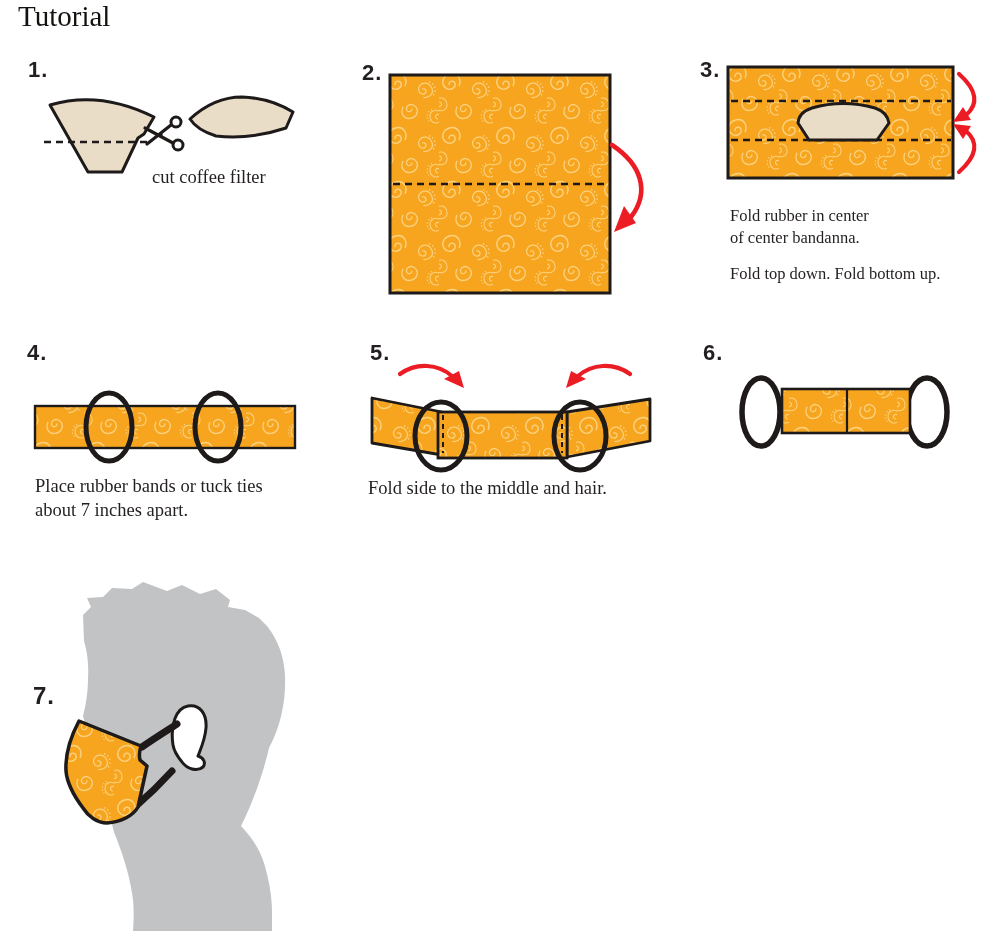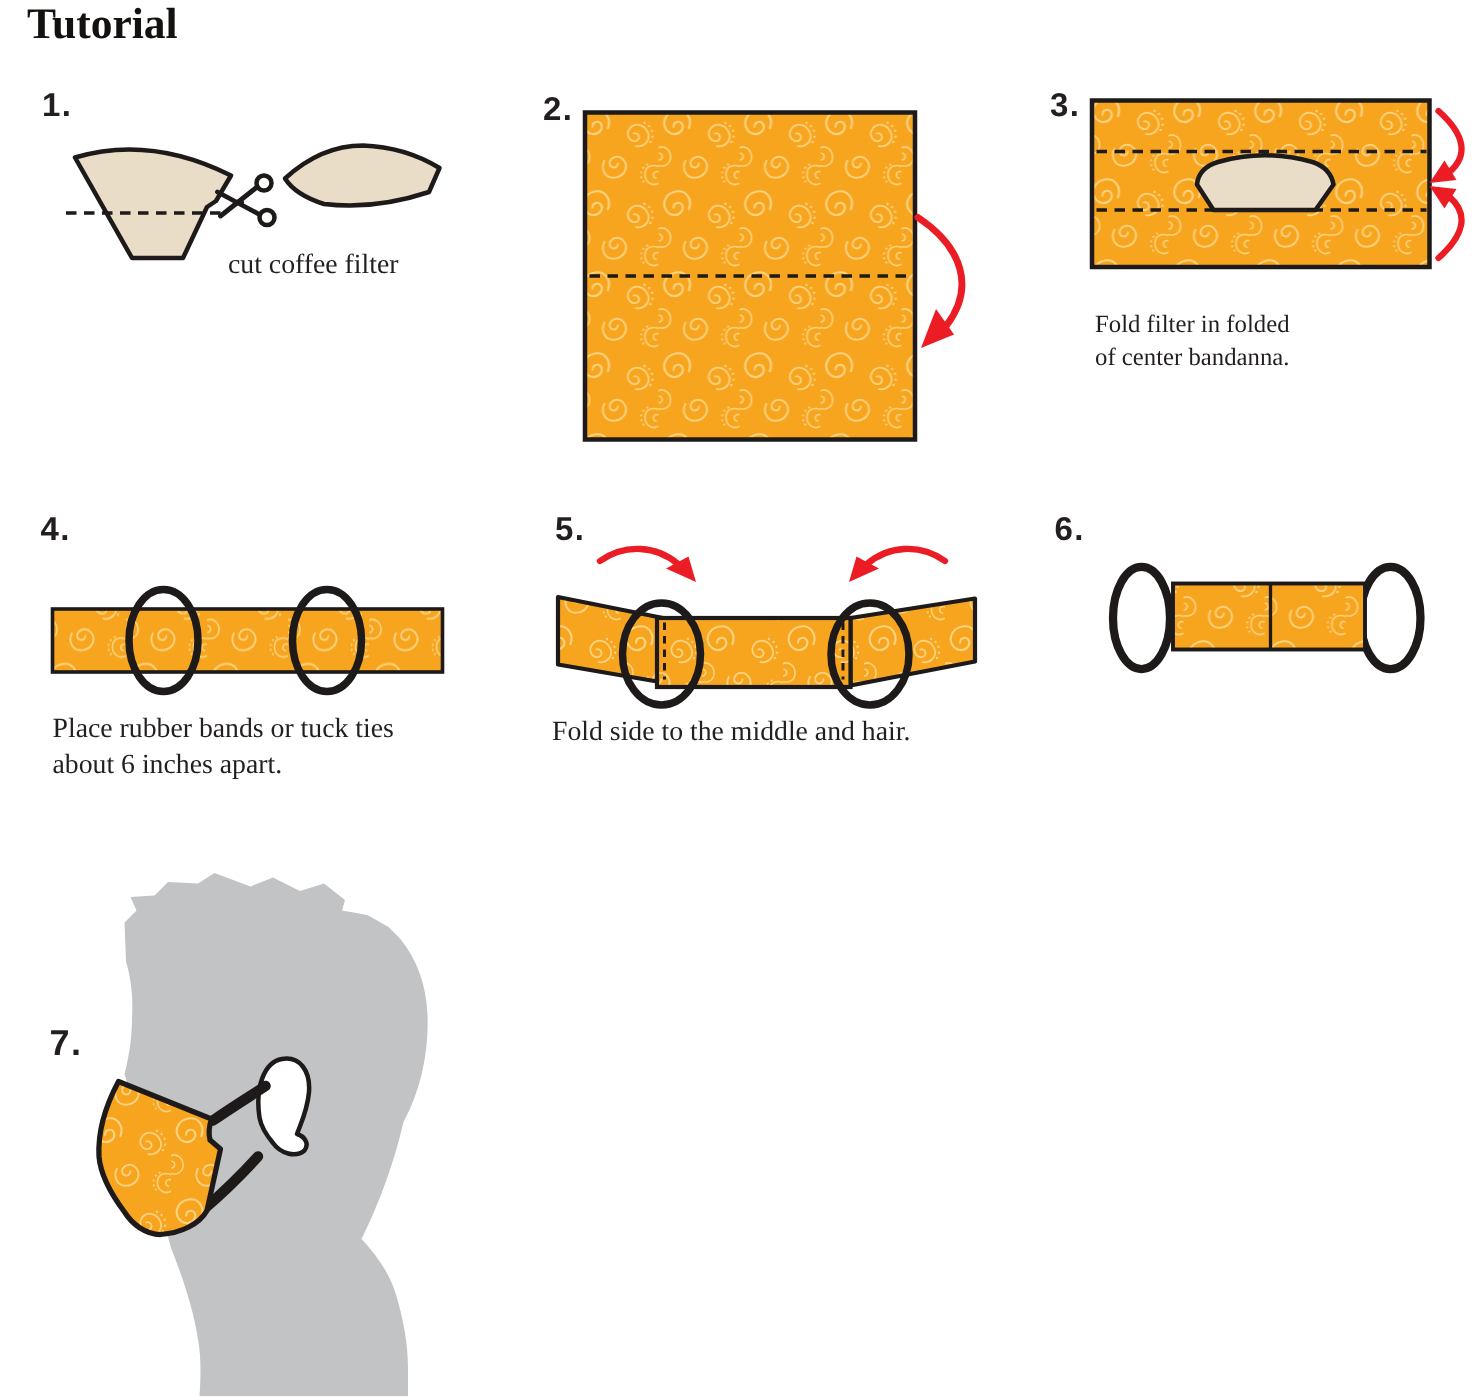--- a/index.html
+++ b/index.html
@@ -1,19 +1,19 @@
 <!DOCTYPE html>
 <html style="--orange: #F7A51F; --paisley: #FCD27E; --tan: #EADDC8; --outline: #1D1A19; --red: #EC1C24; --gray: #C2C3C5; --text: #231F20; --title_color: #14120F;"><head>
 <meta charset="utf-8">
 <style>
   html,body{margin:0;padding:0;background:#fff;}
   #stage{position:relative;width:985px;height:931px;background:#fff;overflow:hidden;
          font-family:"Liberation Sans",sans-serif;color:var(--text,#231F20);}
   .title{position:absolute;left:18px;top:0;font-family:"Liberation Serif",serif;
-         font-size:29px;font-weight:700;color:var(--title_color,#14120F);}
+         font-size:29px;font-weight:400;color:var(--title_color,#14120F);}
   .step{position:absolute;}
   .num{position:absolute;font-weight:bold;font-size:22px;letter-spacing:1px;color:var(--text,#231F20);}
   .cap{position:absolute;font-size:18.5px;white-space:nowrap;color:var(--text,#231F20);font-family:Liberation Serif, serif;}
   .cap.small{font-size:16.5px;}
   svg.fig{position:absolute;overflow:visible;}
   .defs-holder{position:absolute;width:0;height:0;}
   
   .olstroke{stroke:var(--outline,#1D1A19);fill:none;}
   .shape{stroke:var(--outline,#1D1A19);}
   .dash{stroke:var(--outline,#1D1A19);stroke-width:2.4;fill:none;stroke-dasharray:7 5;}
@@ -97,33 +97,34 @@
       <path class="shape" style="fill:var(--tan,#EADDC8);stroke-width:3;stroke-linejoin:round" d="M 73,61 Q 74,50 87,46 Q 118,37 150,46 Q 162,50 164,61 L 152,78 L 84,78 Z"></path>
       <g>
         <path class="redline" style="stroke-width:4.2" d="M 234,12 C 252,28 254,42 241,53"></path>
         <polygon class="redhead" points="228,60 246,58 238,45"></polygon>
       </g>
       <g>
         <path class="redline" style="stroke-width:4.2" d="M 234,110 C 252,94 254,80 241,69"></path>
         <polygon class="redhead" points="228,62 246,64 238,77"></polygon>
       </g>
     </svg>
-    <div class="cap small" style="left:30px;top:151px">Fold filter in folded</div>
+    <div class="cap small" style="left:30px;top:151px">Fold rubber in center</div>
     <div class="cap small" style="left:30px;top:173px">of center bandanna.</div>
+    <div class="cap small" style="left:30px;top:209px">Fold top down. Fold bottom up.</div>
   </section>
 
   <section class="step" style="left:27px;top:338px;width:300px;height:200px">
     <div class="num" style="left:0;top:2px">4.</div>
     <svg class="fig" style="left:3px;top:47px" width="280" height="95" viewBox="0 0 280 95">
       <rect class="shape" style="stroke-width:2.4" x="5" y="21" width="260" height="42" fill="url(#paisley)"></rect>
       <ellipse class="band" cx="79" cy="42" rx="23" ry="34"></ellipse>
       <ellipse class="band" cx="188" cy="42" rx="23" ry="34"></ellipse>
     </svg>
     <div class="cap" style="left:8px;top:138px">Place rubber bands or tuck ties</div>
-    <div class="cap" style="left:8px;top:162px">about 6 inches apart.</div>
+    <div class="cap" style="left:8px;top:162px">about 7 inches apart.</div>
   </section>
 
   <section class="step" style="left:368px;top:338px;width:300px;height:200px">
     <div class="num" style="left:2px;top:2px">5.</div>
     <svg class="fig" style="left:-8px;top:22px" width="295" height="115" viewBox="0 0 295 115">
       <path class="shape" style="stroke-width:2.8;stroke-linejoin:round" d="M 12,38 L 82,52 L 82,95 L 12,83 Z" fill="url(#paisley)"></path>
       <path class="shape" style="stroke-width:2.8;stroke-linejoin:round" d="M 207,52 L 290,39 L 290,81 L 207,97 Z" fill="url(#paisley)"></path>
       <rect class="shape" style="stroke-width:2.8" x="78" y="52" width="129" height="46" fill="url(#paisley)"></rect>
       <path class="dashv" d="M 83,55 V 93"></path>
       <path class="dashv" d="M 202,55 V 93"></path>

